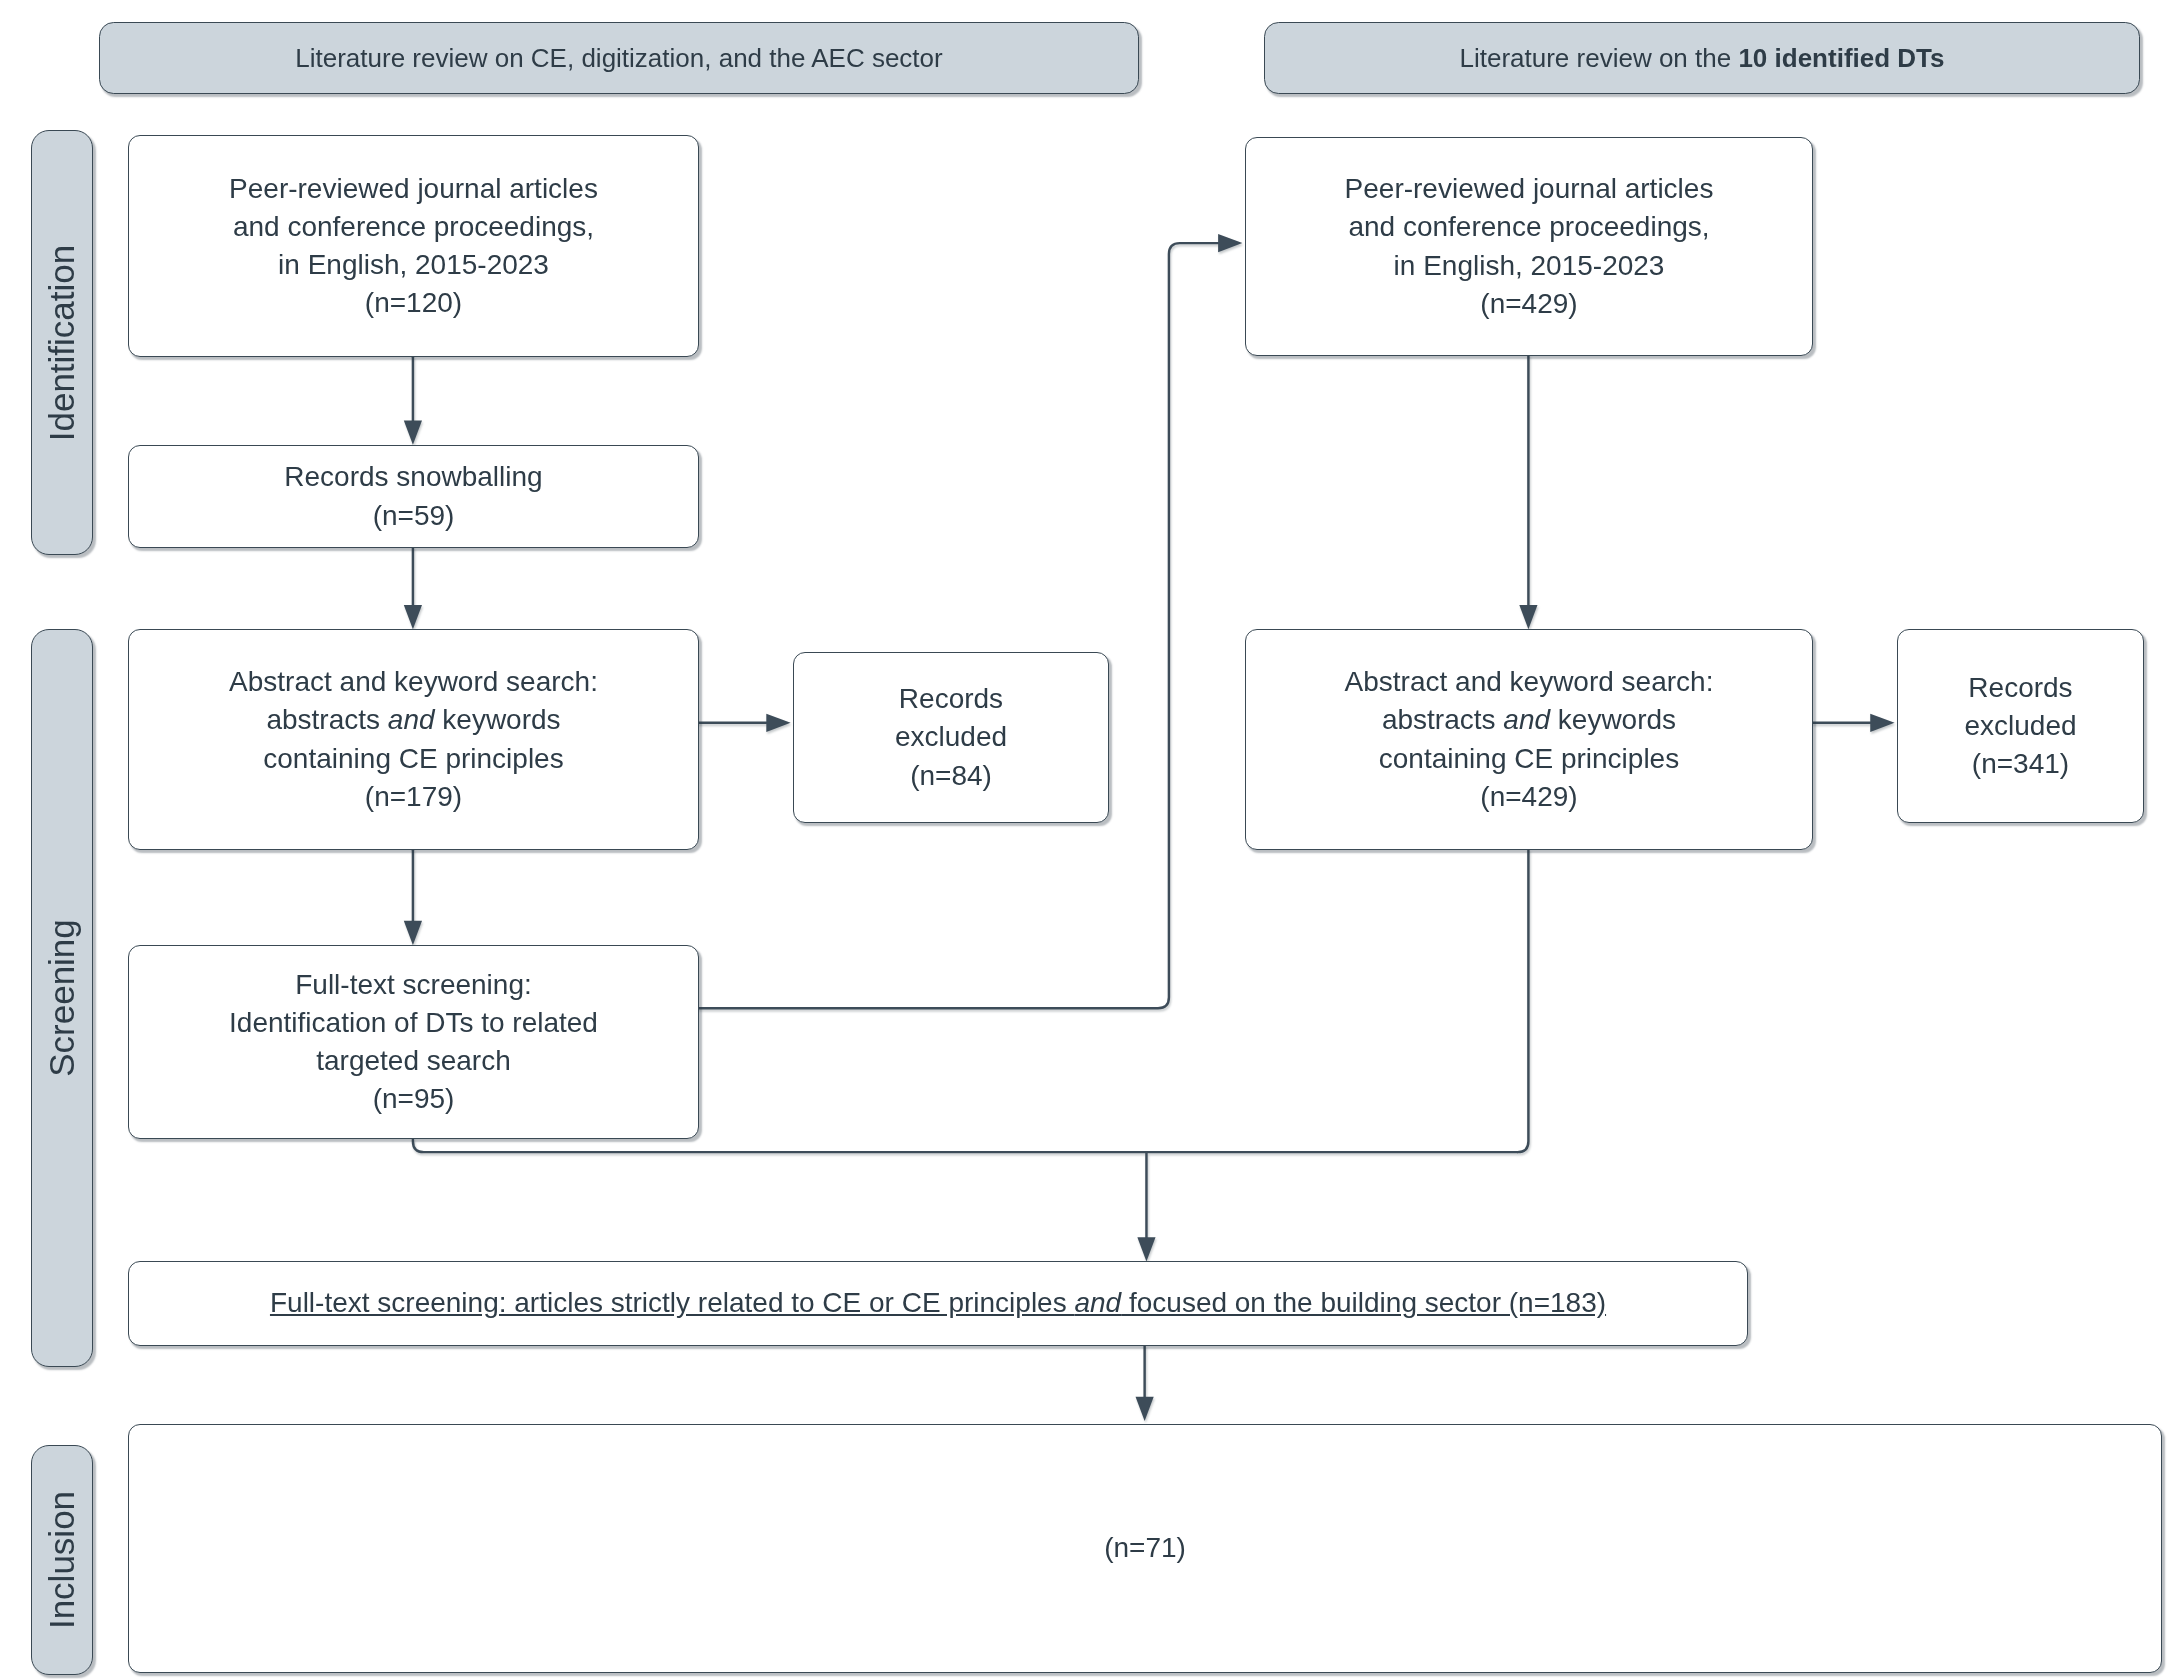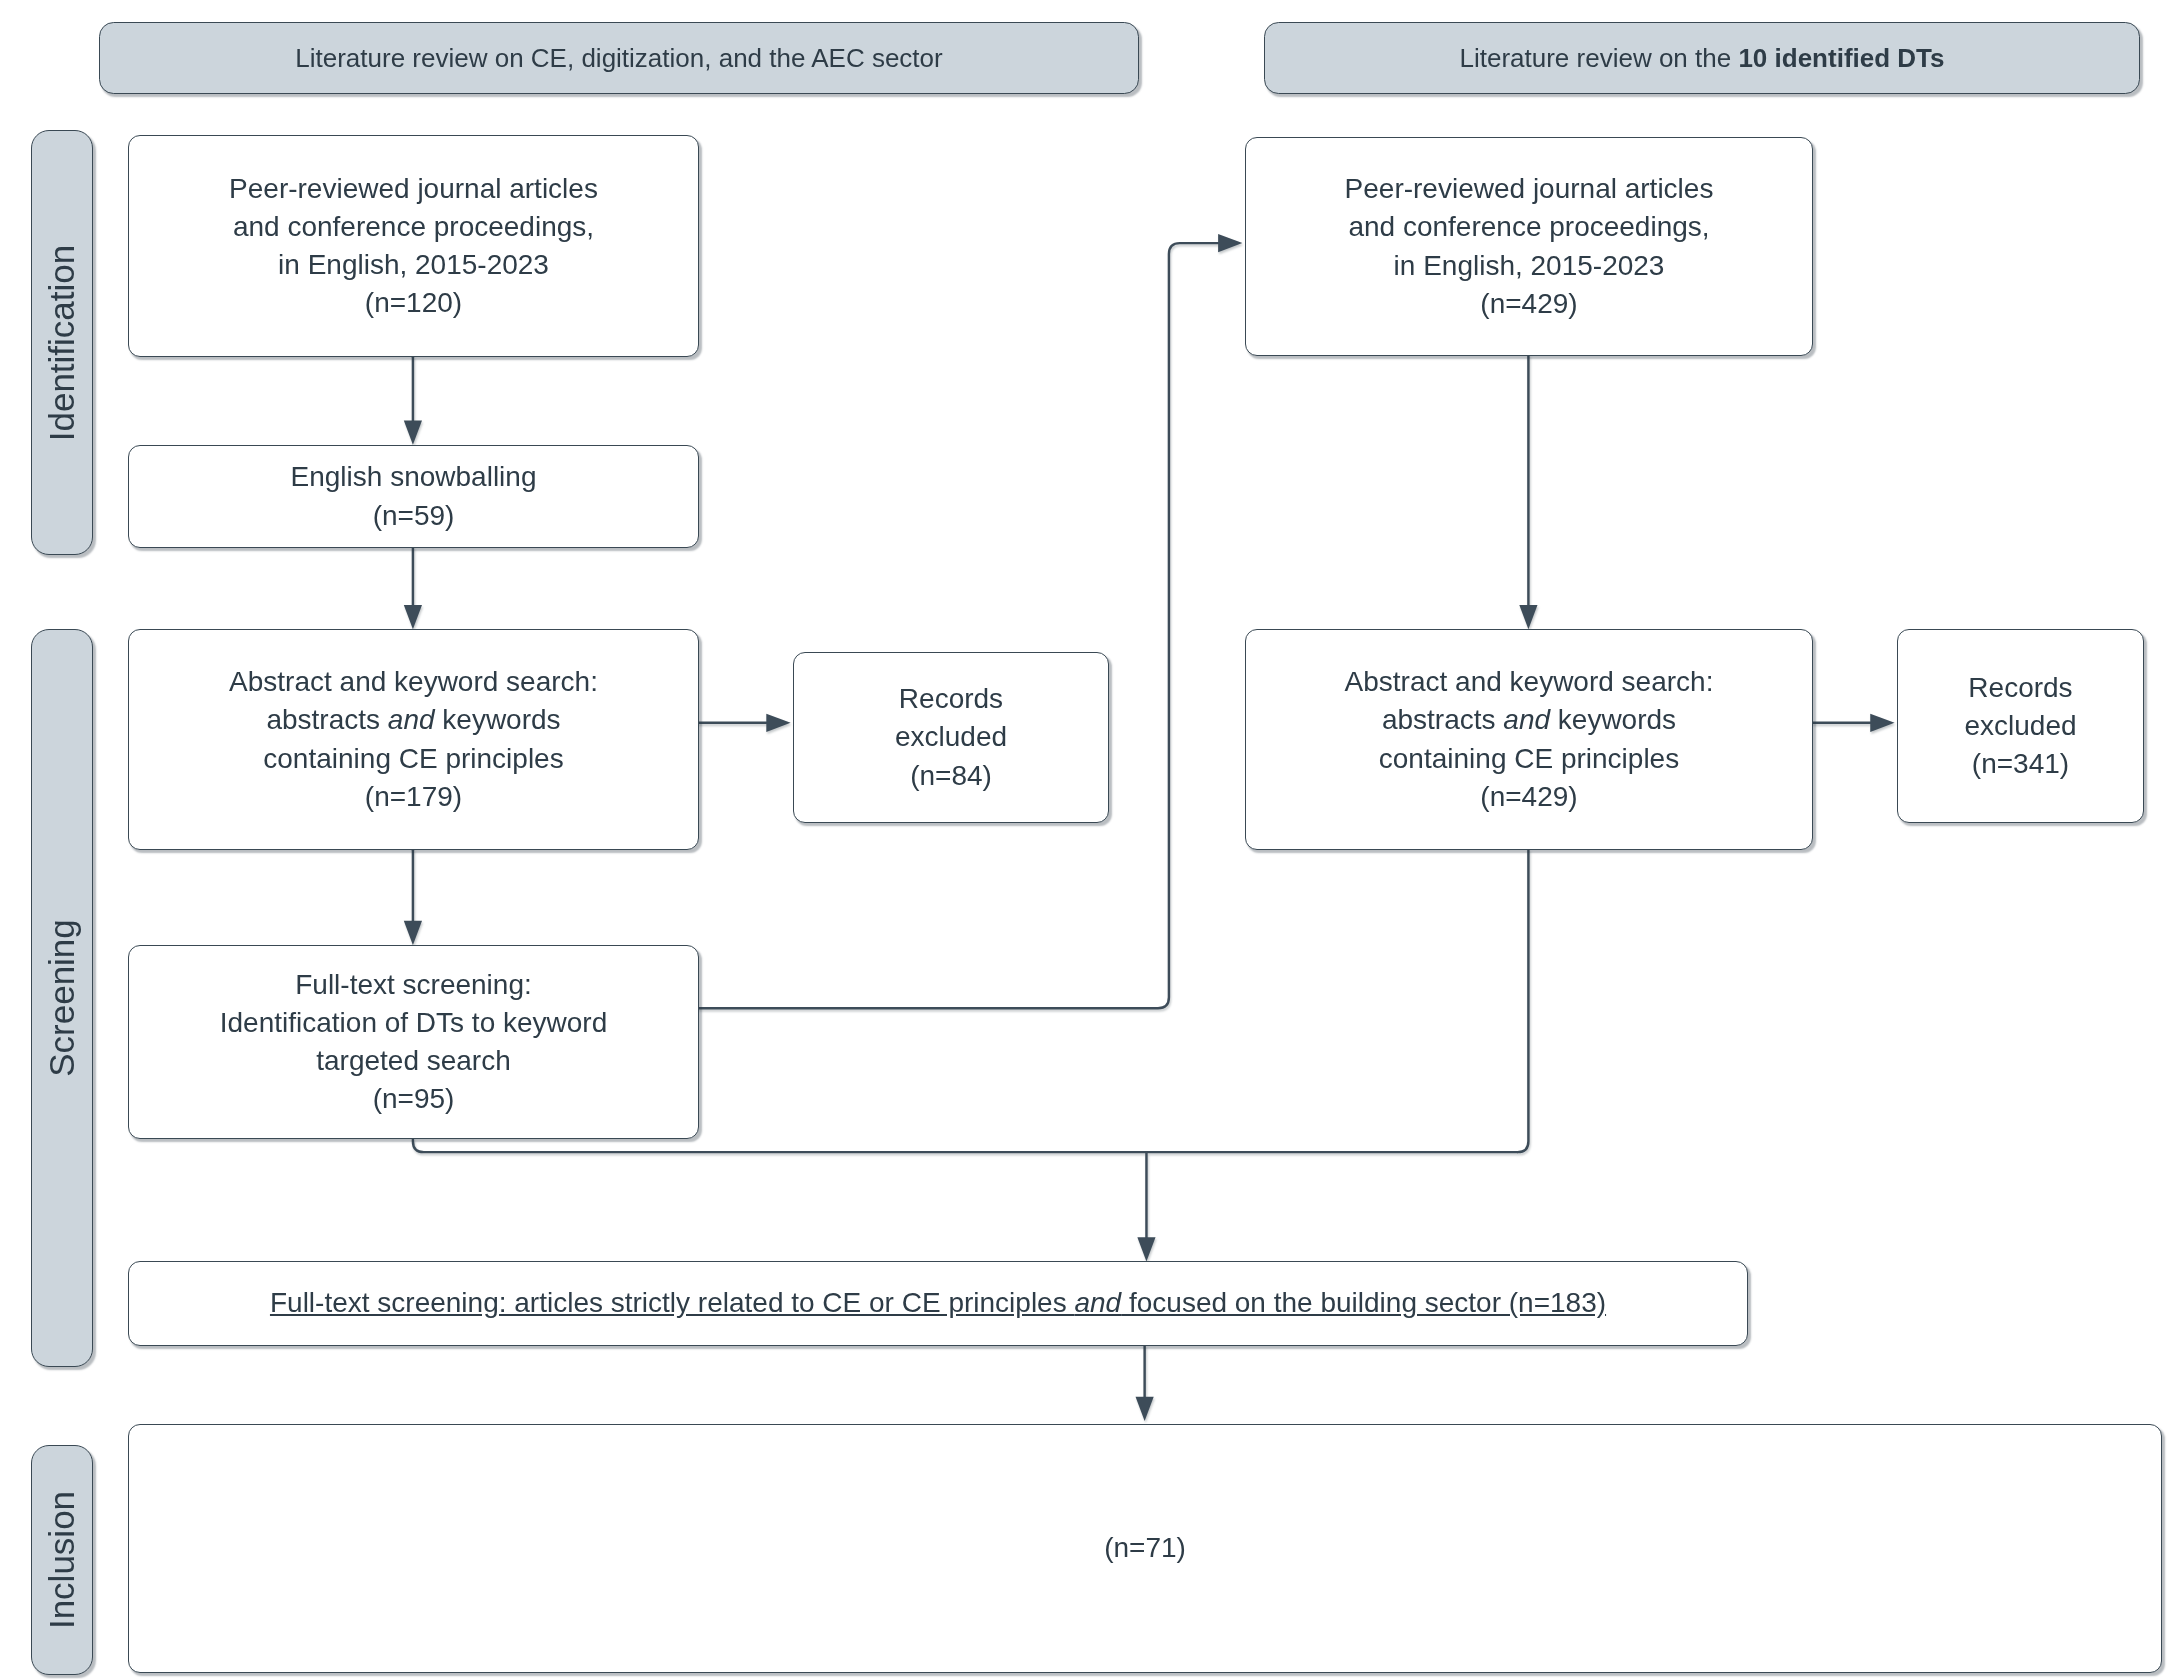--- a/index.html
+++ b/index.html
@@ -83,40 +83,40 @@
 </div>
 
 <div class="abs box shadow" style="left:128px;top:135px;width:571px;height:222px;">
   <span class="ln">Peer-reviewed journal articles</span>
   <span class="ln">and conference proceedings,</span>
   <span class="ln">in English, 2015-2023</span>
   <span class="ln">(n=120)</span>
 </div>
 
 <div class="abs box shadow" style="left:128px;top:445px;width:571px;height:103px;">
-  <span class="ln">English snowballing</span>
+  <span class="ln">Records snowballing</span>
   <span class="ln">(n=59)</span>
 </div>
 
 <div class="abs box shadow" style="left:128px;top:629px;width:571px;height:221px;">
   <span class="ln">Abstract and keyword search:</span>
   <span class="ln"><span>abstracts </span><em>and</em><span> keywords</span></span>
   <span class="ln">containing CE principles</span>
   <span class="ln">(n=179)</span>
 </div>
 
 <div class="abs box shadow" style="left:793px;top:652px;width:316px;height:171px;">
   <span class="ln">Records</span>
   <span class="ln">excluded</span>
   <span class="ln">(n=84)</span>
 </div>
 
 <div class="abs box shadow" style="left:128px;top:945px;width:571px;height:194px;">
   <span class="ln">Full-text screening:</span>
-  <span class="ln">Identification of DTs to keyword</span>
+  <span class="ln">Identification of DTs to related</span>
   <span class="ln">targeted search</span>
   <span class="ln">(n=95)</span>
 </div>
 
 <div class="abs box shadow" style="left:1245px;top:137px;width:568px;height:219px;">
   <span class="ln">Peer-reviewed journal articles</span>
   <span class="ln">and conference proceedings,</span>
   <span class="ln">in English, 2015-2023</span>
   <span class="ln">(n=429)</span>
 </div>

